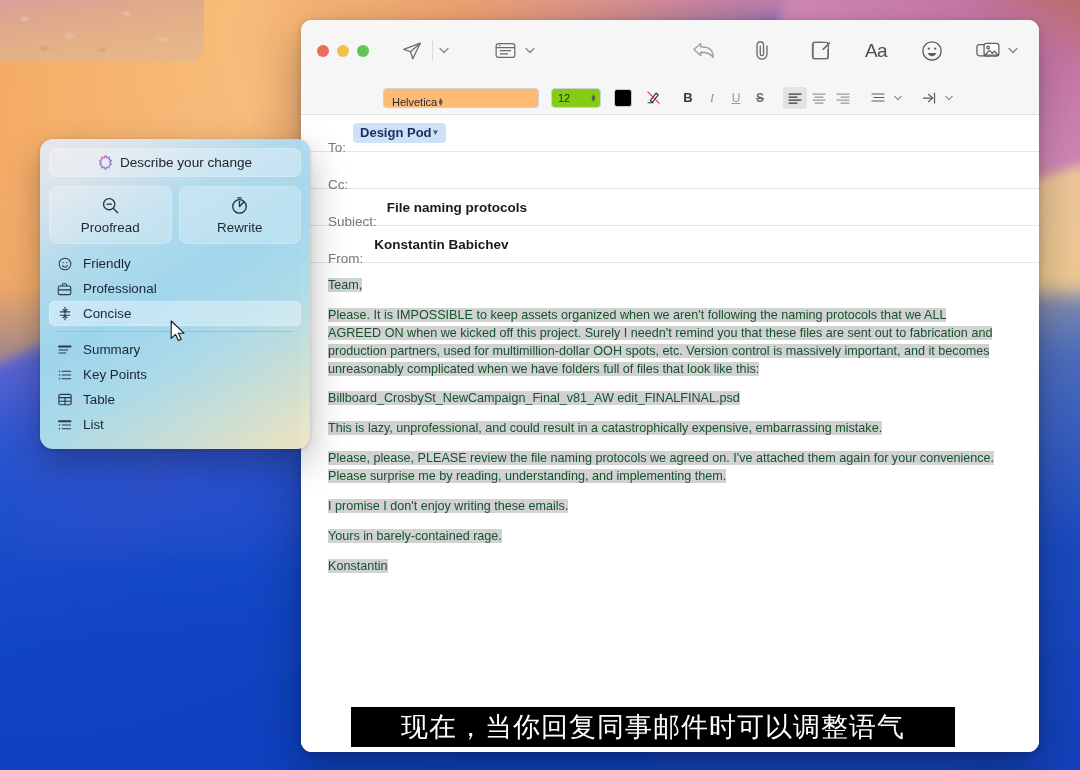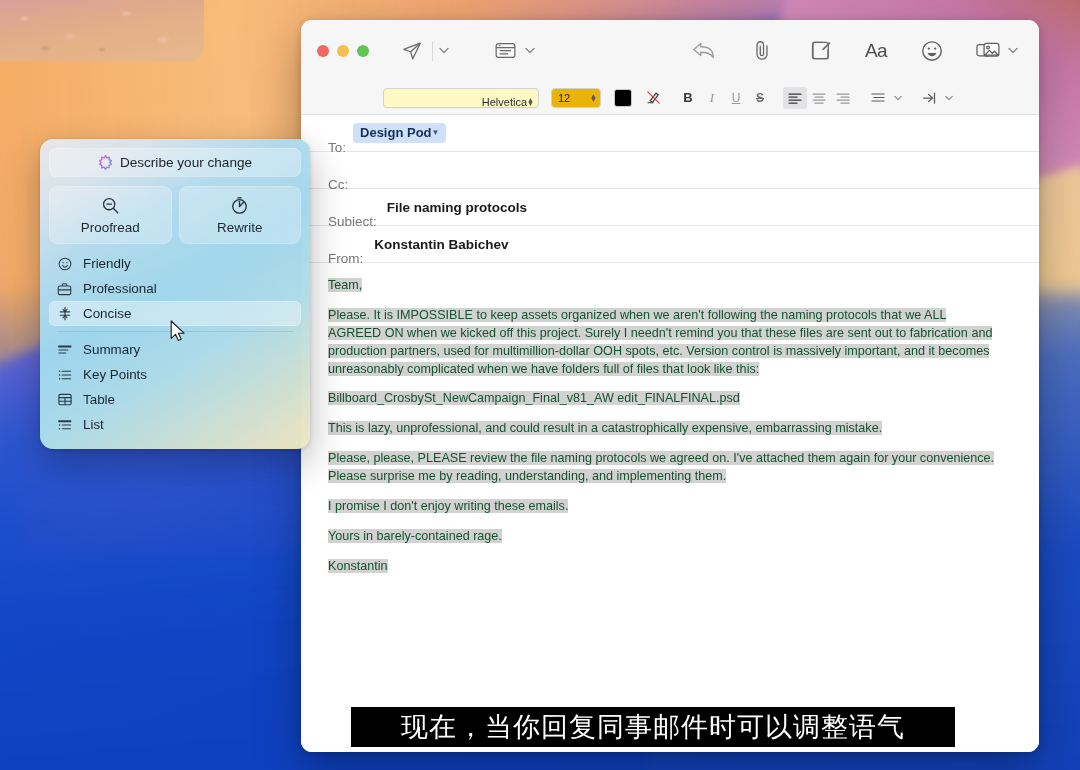--- a/index.html
+++ b/index.html
@@ -125,27 +125,27 @@
   .tb-chev { width:16px; height:28px; display:flex; align-items:center; justify-content:center; color:#8a8a8d; }
   .tb-sep { width:1px; height:20px; background:#d8d8da; margin:0 3px; }
 
   .formatbar {
     height:34px; flex:none;
     background:#f6f6f6;
     border-bottom:1px solid #e0e0e2;
     display:flex; align-items:center; justify-content:center; gap:0;
   }
   .fontsel {
-    width:156px; height:20px; background:#fef9c3; border:1px solid #d2d2d4; border-radius:4px;
+    width:156px; height:20px; background:#fdba74; border:1px solid #d2d2d4; border-radius:4px;
     display:flex; align-items:center; padding:8px 4px 0 8px;
-    font-size:11px; color:#2b2b2d; justify-content:flex-end;
+    font-size:11px; color:#2b2b2d; justify-content:flex-start;
     box-shadow:0 0.5px 0 rgba(0,0,0,.04);
   }
   .sizesel {
-    width:50px; height:20px; background:#eab308; border:1px solid #d2d2d4; border-radius:4px;
+    width:50px; height:20px; background:#84cc16; border:1px solid #d2d2d4; border-radius:4px;
     display:flex; align-items:center; padding:0 3px 0 6px; margin-left:12px;
     font-size:11px; color:#2b2b2d; justify-content:space-between;
   }
   .stepper { display:flex; flex-direction:column; line-height:4px; color:#5a5a5c; font-size:7px; }
   .swatch { width:18px; height:18px; background:#000; border-radius:3px; margin-left:13px; border:1px solid #c8c8ca;}
   .fmt-btn {
     width:24px; height:22px; display:flex; align-items:center; justify-content:center;
     font-size:12px; color:#3a3a3c; border-radius:3px;
   }
   .fmt-group { display:flex; align-items:center; }

